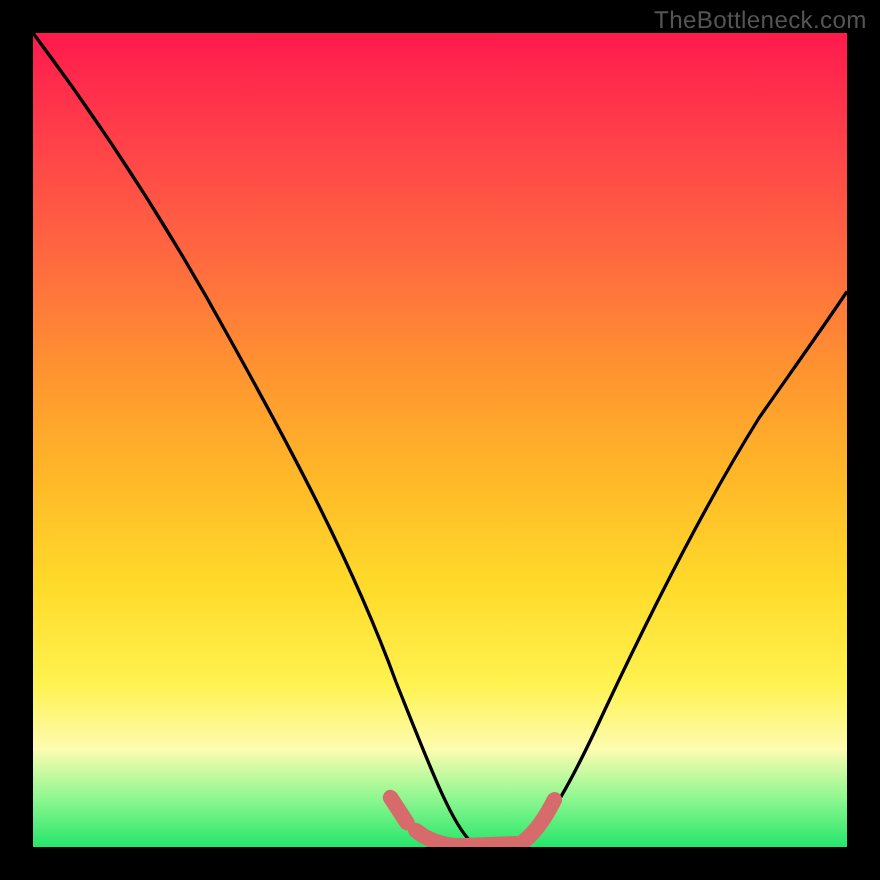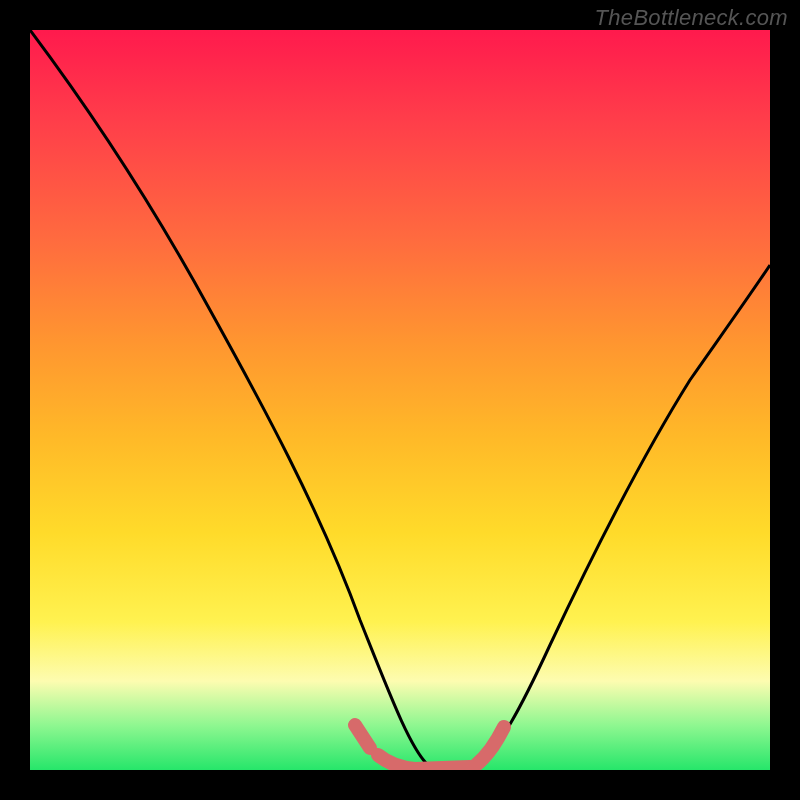--- a/index.html
+++ b/index.html
@@ -11,21 +11,20 @@
     overflow: hidden;
     font-family: Arial, Helvetica, sans-serif;
   }
   .frame {
     position: absolute;
     left: 0;
     top: 0;
     width: 800px;
     height: 800px;
     background: #000;
-    font-style: italic;
   }
   .plot-area {
     position: absolute;
     left: 30px;
     top: 30px;
     width: 740px;
     height: 740px;
     overflow: hidden;
   }
   .gradient {

